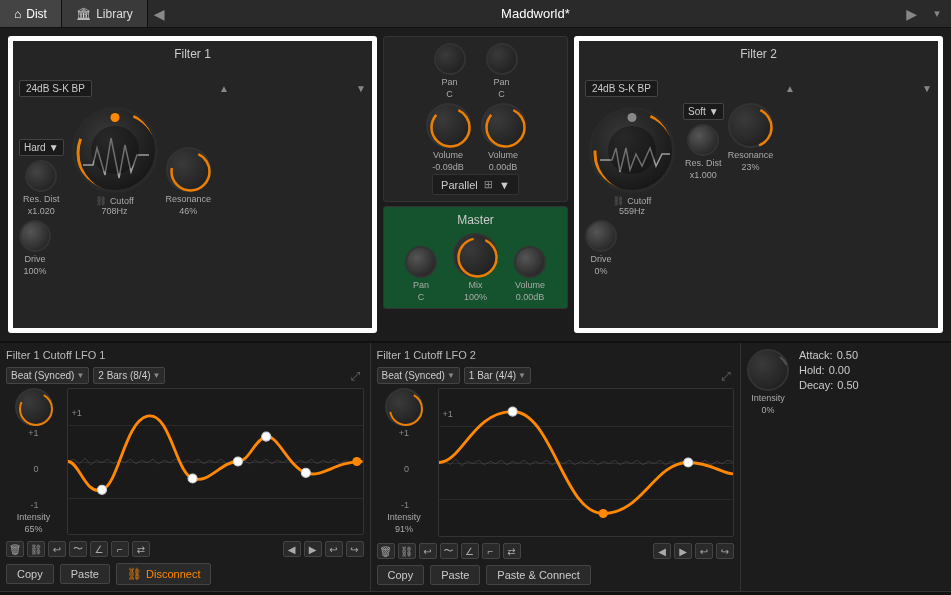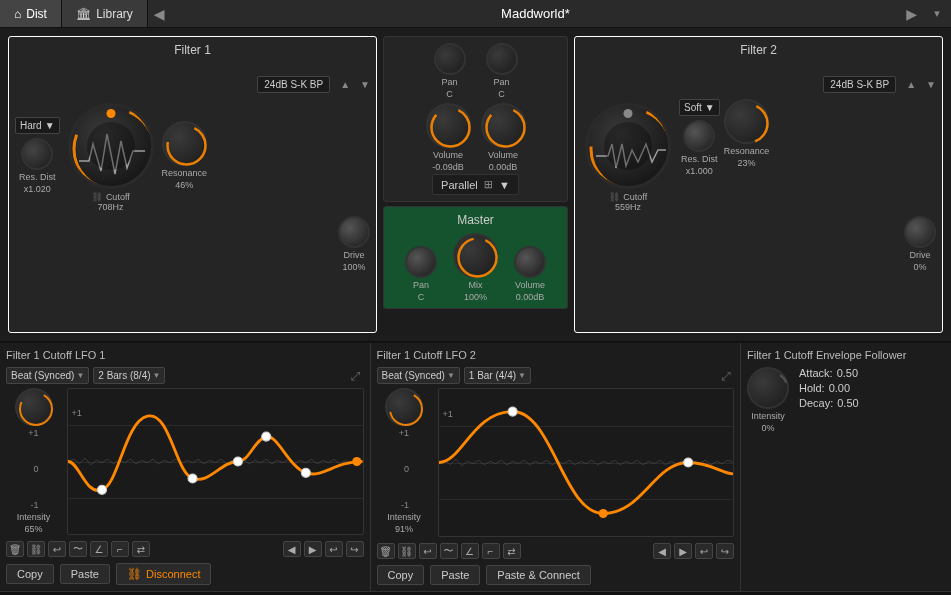--- a/index.html
+++ b/index.html
@@ -67,35 +67,35 @@
       height: 315px;
       display: flex;
       padding: 8px;
       gap: 6px;
       border-bottom: 2px solid #111;
     }
 
     .filter-panel {
       flex: 1;
       background: #252525;
-      border: 1px solid #ffffff;
+      border: 5px solid #ffffff;
       border-radius: 3px;
       padding: 6px;
       position: relative;
     }
     .filter-title {
       text-align: center;
       color: #ccc;
       font-size: 12px;
       margin-bottom: 4px;
     }
     .filter-mode-row {
       display: flex;
       align-items: center;
-      justify-content: flex-end;
+      justify-content: space-between;
       gap: 10px;
       margin-bottom: 6px;
       margin-top: 19px;
     }
     .filter-mode-label {
       background: #1a1a1a;
       border: 1px solid #444;
       color: #ccc;
       font-size: 10px;
       padding: 2px 6px;
@@ -134,21 +134,21 @@
       color: #aaa;
       text-align: center;
     }
     .knob-value {
       font-size: 9px;
       color: #aaa;
       text-align: center;
     }
     .filter-bottom-row {
       display: flex;
-      justify-content: flex-end;
+      justify-content: flex-start;
       align-items: flex-end;
       margin-top: 4px;
     }
 
     .style-selector {
       background: #1a1a1a;
       border: 1px solid #444;
       color: #ccc;
       font-size: 10px;
       padding: 2px 4px;
@@ -453,21 +453,21 @@
 
 <div class="synth-area">
 
   <div class="filter-panel">
     <div class="filter-title">Filter 1</div>
     <div class="filter-mode-row">
       <span class="filter-mode-label">24dB S-K BP</span>
       <span class="filter-mode-arrow">▲</span>
       <span class="filter-mode-arrow">▼</span>
     </div>
-    <div style="display:flex; gap:4px; align-items:center;">
+    <div style="display:flex; gap:4px; align-items:flex-end;">
 
       <div style="display:flex; flex-direction:column; gap:4px; align-items:center;">
         <div class="style-selector">
           <span>Hard</span>
           <span>▼</span>
         </div>
         <div class="knob-container">
           <div class="knob knob-small" style="background: radial-gradient(circle at 35% 35%, #444, #1a1a1a);"></div>
           <span class="knob-label">Res. Dist</span>
           <span class="knob-value">x1.020</span>
@@ -805,21 +805,20 @@
     </div>
 
     <div class="lfo-action-row">
       <button class="action-btn">Copy</button>
       <button class="action-btn">Paste</button>
       <button class="paste-connect-btn">Paste &amp; Connect</button>
     </div>
   </div>
 
   <div class="env-panel">
-    <div class="env-panel-title">Filter 1 Cutoff Envelope Follower</div>
     <div class="env-main-area">
       <div class="knob-container">
         <div class="knob" style="width:42px;height:42px;background:radial-gradient(circle at 35% 35%, #3a3a3a, #1a1a1a);">
           <svg width="42" height="42" style="position:absolute;top:0;left:0;">
             <circle cx="21" cy="21" r="18" fill="none" stroke="#555" stroke-width="2" stroke-dasharray="10 103" stroke-dashoffset="18" opacity="0.9"></circle>
           </svg>
         </div>
         <span class="knob-label">Intensity</span>
         <span class="knob-value">0%</span>
       </div>

